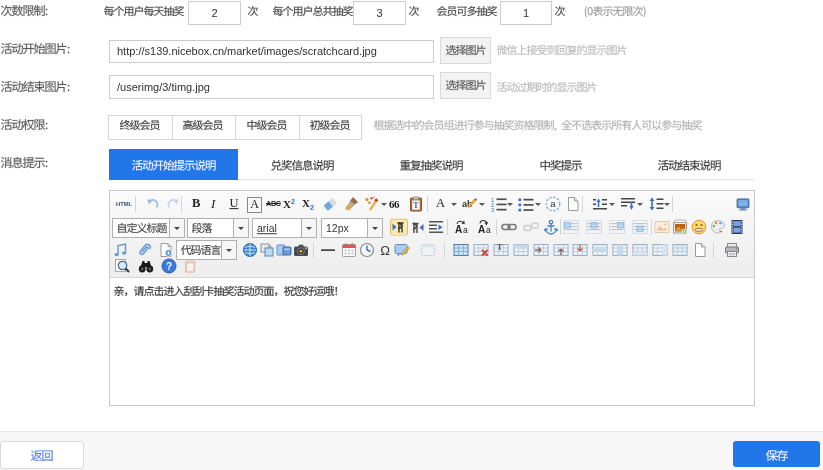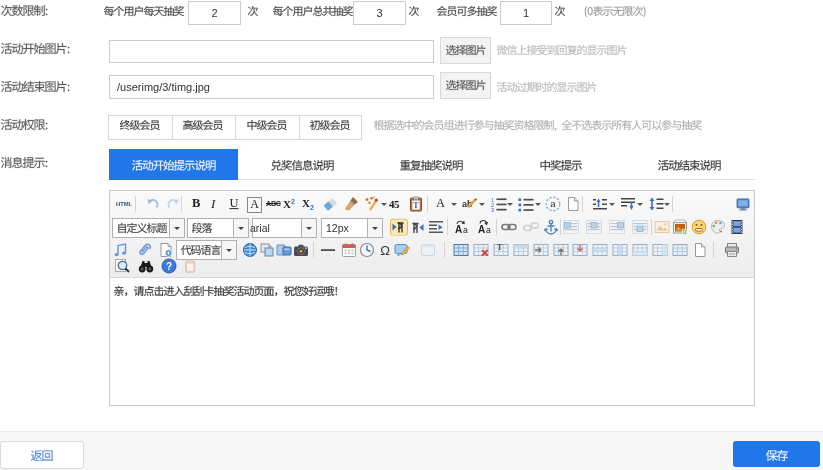--- a/index.html
+++ b/index.html
@@ -93,20 +93,21 @@
         <path transform="translate(500,-370) scale(1.1) translate(-500,370)" d="M91 -774C152 -741 236 -693 278 -662L322 -724C279 -752 194 -798 133 -827ZM42 -499C103 -466 186 -418 227 -390L269 -452C226 -480 142 -525 83 -554ZM65 16 129 67C188 -26 258 -151 311 -257L256 -306C198 -193 119 -61 65 16ZM320 -547V-475H609V-309H392V79H462V36H819V74H891V-309H680V-475H957V-547H680V-722C767 -737 848 -756 914 -778L854 -836C743 -797 540 -765 367 -747C375 -730 385 -701 389 -683C460 -690 535 -699 609 -710V-547ZM462 -32V-240H819V-32Z"></path>
         <path transform="translate(1500,-370) scale(1.1) translate(-500,370)" d="M89 -758V-691H476V-758ZM653 -823C653 -752 653 -680 650 -609H507V-537H647C635 -309 595 -100 458 25C478 36 504 61 517 79C664 -61 707 -289 721 -537H870C859 -182 846 -49 819 -19C809 -7 798 -4 780 -4C759 -4 706 -4 650 -10C663 12 671 43 673 64C726 68 781 68 812 65C844 62 864 53 884 27C919 -17 931 -159 945 -571C945 -582 945 -609 945 -609H724C726 -680 727 -752 727 -823ZM89 -44 90 -45V-43C113 -57 149 -68 427 -131L446 -64L512 -86C493 -156 448 -275 410 -365L348 -348C368 -301 388 -246 406 -194L168 -144C207 -234 245 -346 270 -451H494V-520H54V-451H193C167 -334 125 -216 111 -183C94 -145 81 -118 65 -113C74 -95 85 -59 89 -44Z"></path>
         <path transform="translate(2500,-370) scale(1.1) translate(-500,370)" d="M649 -703V-418H369V-461V-703ZM52 -418V-346H288C274 -209 223 -75 54 28C74 41 101 66 114 84C299 -33 351 -189 365 -346H649V81H726V-346H949V-418H726V-703H918V-775H89V-703H293V-461L292 -418Z"></path>
         <path transform="translate(3500,-370) scale(1.1) translate(-500,370)" d="M462 -327V80H531V36H833V78H905V-327ZM531 -31V-259H833V-31ZM429 -407C458 -419 501 -423 873 -452C886 -426 897 -402 905 -381L969 -414C938 -491 868 -608 800 -695L740 -666C774 -622 808 -569 838 -517L519 -497C585 -587 651 -703 705 -819L627 -841C577 -714 495 -580 468 -544C443 -508 423 -484 404 -480C413 -460 425 -423 429 -407ZM202 -565H316C304 -437 281 -329 247 -241C213 -268 178 -295 144 -319C163 -390 184 -477 202 -565ZM65 -292C115 -258 168 -216 217 -174C171 -84 112 -20 40 19C56 33 76 60 86 78C162 31 223 -34 271 -124C309 -87 342 -52 364 -21L410 -82C385 -115 347 -154 303 -193C349 -305 377 -448 389 -630L345 -637L333 -635H216C229 -703 240 -770 248 -831L178 -836C171 -774 161 -705 148 -635H43V-565H134C113 -462 88 -363 65 -292Z"></path>
         <path transform="translate(4500,-370) scale(1.1) translate(-500,370)" d="M375 -279C455 -262 557 -227 613 -199L644 -250C588 -276 487 -309 407 -325ZM275 -152C413 -135 586 -95 682 -61L715 -117C618 -149 445 -188 310 -203ZM84 -796V80H156V38H842V80H917V-796ZM156 -29V-728H842V-29ZM414 -708C364 -626 278 -548 192 -497C208 -487 234 -464 245 -452C275 -472 306 -496 337 -523C367 -491 404 -461 444 -434C359 -394 263 -364 174 -346C187 -332 203 -303 210 -285C308 -308 413 -345 508 -396C591 -351 686 -317 781 -296C790 -314 809 -340 823 -353C735 -369 647 -396 569 -432C644 -481 707 -538 749 -606L706 -631L695 -628H436C451 -647 465 -666 477 -686ZM378 -563 385 -570H644C608 -531 560 -496 506 -465C455 -494 411 -527 378 -563Z"></path>
         <path transform="translate(5500,-370) scale(1.1) translate(-500,370)" d="M180 -814V-481C180 -304 166 -119 38 23C57 36 84 64 97 82C189 -19 230 -141 246 -267H668V80H749V-344H254C257 -390 258 -435 258 -481V-504H903V-581H621V-839H542V-581H258V-814Z"></path>
         <path transform="translate(6139,-370) scale(1.1) translate(-139,370)" d="M139 -390C175 -390 205 -418 205 -460C205 -501 175 -530 139 -530C102 -530 73 -501 73 -460C73 -418 102 -390 139 -390ZM139 13C175 13 205 -15 205 -56C205 -98 175 -126 139 -126C102 -126 73 -98 73 -56C73 -15 102 13 139 13Z"></path>
       </svg>
     </div>
 <div class="inp" style="left:109px;top:40px;width:325px;height:23px;"></div>
+<div class="abs" style="left:117.0px;top:50.5px;font:normal 11px 'Liberation Sans',sans-serif;color:#303030;transform:translateY(-50%);letter-spacing:normal;white-space:nowrap;line-height:1.1;">http://s139.nicebox.cn/market/images/scratchcard.jpg</div>
 <div class="abs" style="left:440px;top:37px;width:51px;height:27px;border:1px solid #d9d9d9;background:#f3f3f3;box-sizing:border-box;"></div>
 <div class="abs" style="left:445.5px;top:45.2px">
       <svg class="t " width="40.0" height="10.5" viewBox="0 -880 4000 1050" fill="#555" stroke="#555" stroke-width="14">
         <path transform="translate(500,-370) scale(1.1) translate(-500,370)" d="M61 -765C119 -716 187 -646 216 -597L278 -644C246 -692 177 -760 118 -806ZM446 -810C422 -721 380 -633 326 -574C344 -565 376 -545 390 -534C413 -562 435 -597 455 -636H603V-490H320V-423H501C484 -292 443 -197 293 -144C309 -130 331 -102 339 -83C507 -149 557 -264 576 -423H679V-191C679 -115 696 -93 771 -93C786 -93 854 -93 869 -93C932 -93 952 -125 959 -252C938 -257 907 -268 893 -282C890 -177 886 -163 861 -163C847 -163 792 -163 782 -163C756 -163 753 -166 753 -191V-423H951V-490H678V-636H909V-701H678V-836H603V-701H485C498 -731 509 -763 518 -795ZM251 -456H56V-386H179V-83C136 -63 90 -27 45 15L95 80C152 18 206 -34 243 -34C265 -34 296 -5 335 19C401 58 484 68 600 68C698 68 867 63 945 58C946 36 958 -1 966 -20C867 -10 715 -3 601 -3C495 -3 411 -9 349 -46C301 -74 278 -98 251 -100Z"></path>
         <path transform="translate(1500,-370) scale(1.1) translate(-500,370)" d="M177 -839V-639H46V-569H177V-356C124 -340 75 -326 36 -315L55 -242L177 -281V-12C177 1 172 5 160 6C148 6 109 7 66 5C76 26 85 57 88 76C152 76 191 75 216 62C241 50 250 29 250 -12V-305L366 -343L356 -412L250 -379V-569H369V-639H250V-839ZM804 -719C768 -667 719 -621 662 -581C610 -621 566 -667 532 -719ZM396 -787V-719H460C497 -652 546 -594 604 -544C526 -497 438 -462 353 -441C367 -426 385 -398 393 -380C484 -407 577 -447 660 -500C738 -446 829 -405 928 -379C938 -399 959 -427 974 -442C880 -462 794 -496 720 -542C799 -602 866 -677 909 -765L864 -790L851 -787ZM620 -412V-324H417V-256H620V-153H366V-85H620V82H695V-85H957V-153H695V-256H885V-324H695V-412Z"></path>
         <path transform="translate(2500,-370) scale(1.1) translate(-500,370)" d="M375 -279C455 -262 557 -227 613 -199L644 -250C588 -276 487 -309 407 -325ZM275 -152C413 -135 586 -95 682 -61L715 -117C618 -149 445 -188 310 -203ZM84 -796V80H156V38H842V80H917V-796ZM156 -29V-728H842V-29ZM414 -708C364 -626 278 -548 192 -497C208 -487 234 -464 245 -452C275 -472 306 -496 337 -523C367 -491 404 -461 444 -434C359 -394 263 -364 174 -346C187 -332 203 -303 210 -285C308 -308 413 -345 508 -396C591 -351 686 -317 781 -296C790 -314 809 -340 823 -353C735 -369 647 -396 569 -432C644 -481 707 -538 749 -606L706 -631L695 -628H436C451 -647 465 -666 477 -686ZM378 -563 385 -570H644C608 -531 560 -496 506 -465C455 -494 411 -527 378 -563Z"></path>
         <path transform="translate(3500,-370) scale(1.1) translate(-500,370)" d="M180 -814V-481C180 -304 166 -119 38 23C57 36 84 64 97 82C189 -19 230 -141 246 -267H668V80H749V-344H254C257 -390 258 -435 258 -481V-504H903V-581H621V-839H542V-581H258V-814Z"></path>
       </svg>
     </div>
 <div class="abs" style="left:497.0px;top:45.2px">
@@ -348,21 +349,21 @@
       <svg width="16" height="16" viewBox="0 0 16 16">
         <path d="M6 14 L12 5" stroke="#e8b24a" stroke-width="2.4"></path>
         <circle cx="12.3" cy="4.2" r="1.6" fill="#d83a30"></circle>
         <circle cx="3" cy="3.5" r="1.5" fill="#e87820"></circle>
         <circle cx="7.5" cy="2.2" r="1.2" fill="#e85810"></circle>
         <circle cx="5.4" cy="6.8" r="1.2" fill="#e87820"></circle>
         <circle cx="9.8" cy="1.4" r="0.9" fill="#f0a030"></circle>
       </svg>
     </div>
 <div class="drp" style="left:381px;top:202.5px;"></div>
-<div class="abs" style="left:389.0px;top:204.0px;font:bold 11px 'Liberation Serif',serif;color:#1a1a1a;transform:translateY(-50%);letter-spacing:-0.5px;white-space:nowrap;line-height:1.1;">45</div>
+<div class="abs" style="left:389.0px;top:204.0px;font:bold 11px 'Liberation Serif',serif;color:#1a1a1a;transform:translateY(-50%);letter-spacing:-0.5px;white-space:nowrap;line-height:1.1;">66</div>
 <div class="abs ic" style="left:408px;top:204px">
       <svg width="16" height="16" viewBox="0 0 16 16">
         <rect x="2.5" y="2" width="11" height="13" rx="1" fill="#b5713b" stroke="#8a4f22"></rect>
         <rect x="5.5" y="0.8" width="5" height="2.6" rx="0.8" fill="#c9c9c9" stroke="#8a8a8a" stroke-width="0.7"></rect>
         <rect x="4.3" y="4.6" width="7.4" height="9" fill="#fff" stroke="#d0d0d0" stroke-width="0.5"></rect>
         <text x="8" y="11.6" font-family="Liberation Serif" font-size="8" font-weight="bold" fill="#2f5bb7" text-anchor="middle">T</text>
       </svg>
     </div>
 <div class="abs" style="left:427px;top:196px;width:1px;height:16px;background:#d4d4d4;"></div>
 <div class="abs" style="left:436.0px;top:204.0px;font:normal 12.5px 'Liberation Serif',serif;color:#222;transform:translateY(-50%);letter-spacing:normal;white-space:nowrap;line-height:1.1;">A</div>
@@ -481,21 +482,21 @@
     </div>
 <div class="abs" style="left:192.0px;top:222.8px">
       <svg class="t " width="20.0" height="10.5" viewBox="0 -880 2000 1050" fill="#444" stroke="#444" stroke-width="14">
         <path transform="translate(500,-370) scale(1.1) translate(-500,370)" d="M538 -803V-682C538 -609 522 -520 423 -454C438 -445 466 -420 476 -406C585 -479 608 -591 608 -680V-738H748V-550C748 -482 761 -456 828 -456C840 -456 889 -456 903 -456C922 -456 943 -457 954 -461C952 -476 950 -501 949 -519C937 -516 915 -515 902 -515C890 -515 846 -515 834 -515C820 -515 817 -522 817 -549V-803ZM467 -386V-321H540L501 -310C533 -226 577 -152 634 -91C565 -38 483 -2 393 20C408 35 425 64 433 84C528 57 614 17 687 -41C750 12 826 52 913 77C924 58 944 28 961 13C876 -7 802 -43 739 -90C807 -160 858 -252 887 -372L840 -389L827 -386ZM563 -321H797C772 -248 734 -187 685 -137C632 -189 591 -251 563 -321ZM118 -751V-168L33 -157L46 -85L118 -97V66H191V-109L435 -150L431 -215L191 -179V-324H415V-392H191V-529H416V-596H191V-705C278 -728 373 -757 445 -790L383 -846C321 -813 214 -775 120 -750Z"></path>
         <path transform="translate(1500,-370) scale(1.1) translate(-500,370)" d="M62 18 116 76C178 2 250 -96 307 -180L261 -233C198 -143 117 -42 62 18ZM109 -579C165 -550 241 -503 278 -473L323 -530C285 -560 208 -603 152 -630ZM41 -385C101 -358 175 -313 212 -282L257 -339C220 -371 143 -413 85 -437ZM520 -651C477 -576 398 -481 294 -412C311 -402 334 -381 347 -366C388 -396 425 -429 458 -463C494 -428 537 -393 584 -362C494 -313 392 -276 298 -255C312 -240 329 -212 336 -193L403 -213V80H474V37H791V80H865V-219H422C499 -245 576 -279 648 -322C737 -269 835 -227 927 -201C938 -219 958 -247 974 -263C887 -285 795 -320 711 -363C785 -415 848 -478 891 -550L844 -579L831 -576H553C568 -596 582 -616 594 -636ZM474 -23V-159H791V-23ZM784 -517C748 -474 701 -434 647 -399C590 -433 539 -472 502 -511L507 -517ZM61 -770V-703H288V-618H361V-703H633V-618H706V-703H941V-770H706V-840H633V-770H361V-840H288V-770Z"></path>
       </svg>
     </div>
 <div class="sel" style="left:252px;top:218px;width:65px;height:20px;">
       <div class="sarr"></div>
     </div>
-<div class="abs" style="left:250px;top:228.5px;font:normal 10.5px 'Liberation Sans',sans-serif;color:#333;transform:translateY(-50%);letter-spacing:normal;white-space:nowrap;line-height:1.1;">arial</div>
+<div class="abs" style="left:257.0px;top:228.5px;font:normal 10.5px 'Liberation Sans',sans-serif;color:#333;transform:translateY(-50%);letter-spacing:normal;white-space:nowrap;line-height:1.1;text-decoration:underline;">arial</div>
 <div class="sel" style="left:321px;top:218px;width:62px;height:20px;">
       <div class="sarr"></div>
     </div>
 <div class="abs" style="left:326.0px;top:228.5px;font:normal 10.5px 'Liberation Sans',sans-serif;color:#333;transform:translateY(-50%);letter-spacing:normal;white-space:nowrap;line-height:1.1;text-align:right;">12px</div>
 <div class="abs ic" style="left:390px;top:226.5px">
       <svg width="18" height="17" viewBox="0 0 18 17">
         <rect x="0.5" y="0.5" width="17" height="16.5" rx="2.5" fill="#fbe9ad" stroke="#dfb75f"></rect>
         <path d="M2.5 5 L6.5 8.5 L2.5 12 Z" fill="#3a6ec8"></path>
         <path d="M9 14 V4.5 H8 A2.8 2.8 0 1 1 8 10" fill="none" stroke="#333" stroke-width="1.4"></path>
         <path d="M12 14 V4.5" stroke="#333" stroke-width="1.4"></path>

